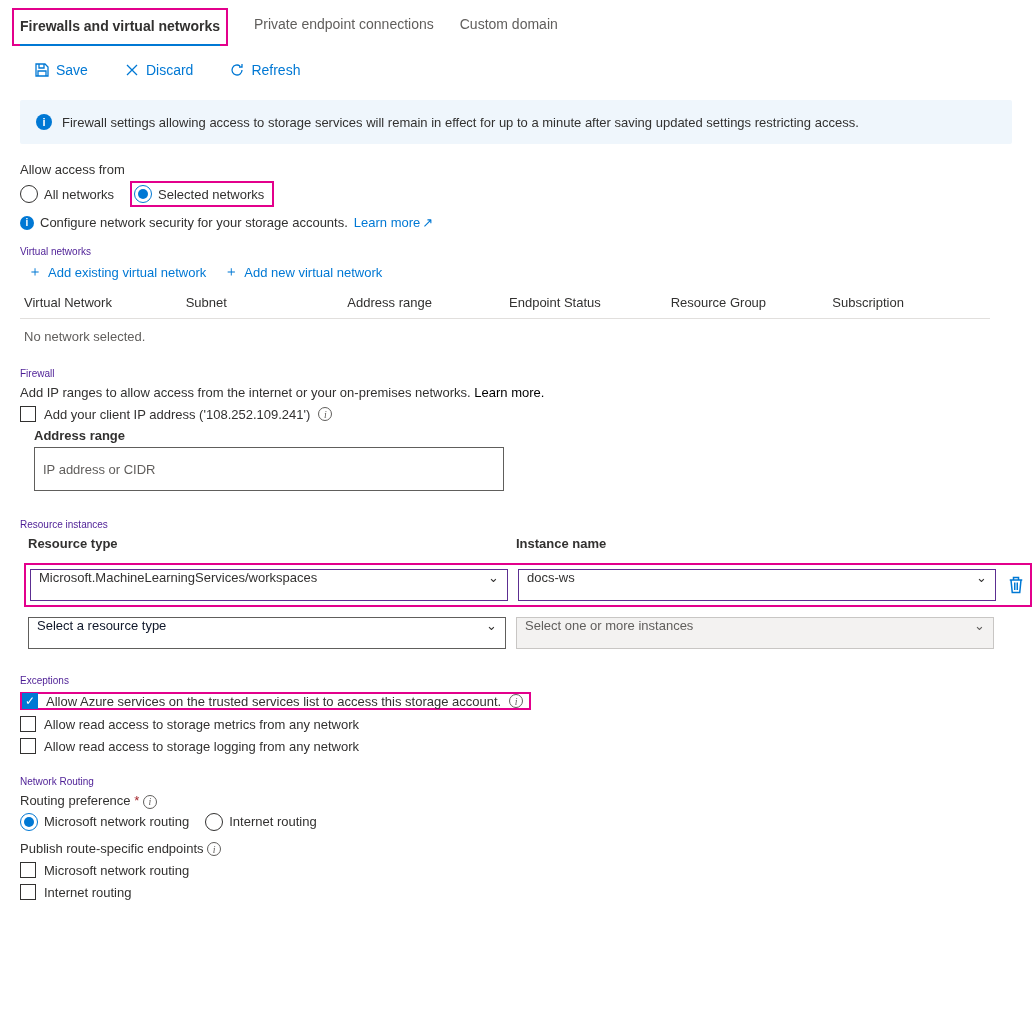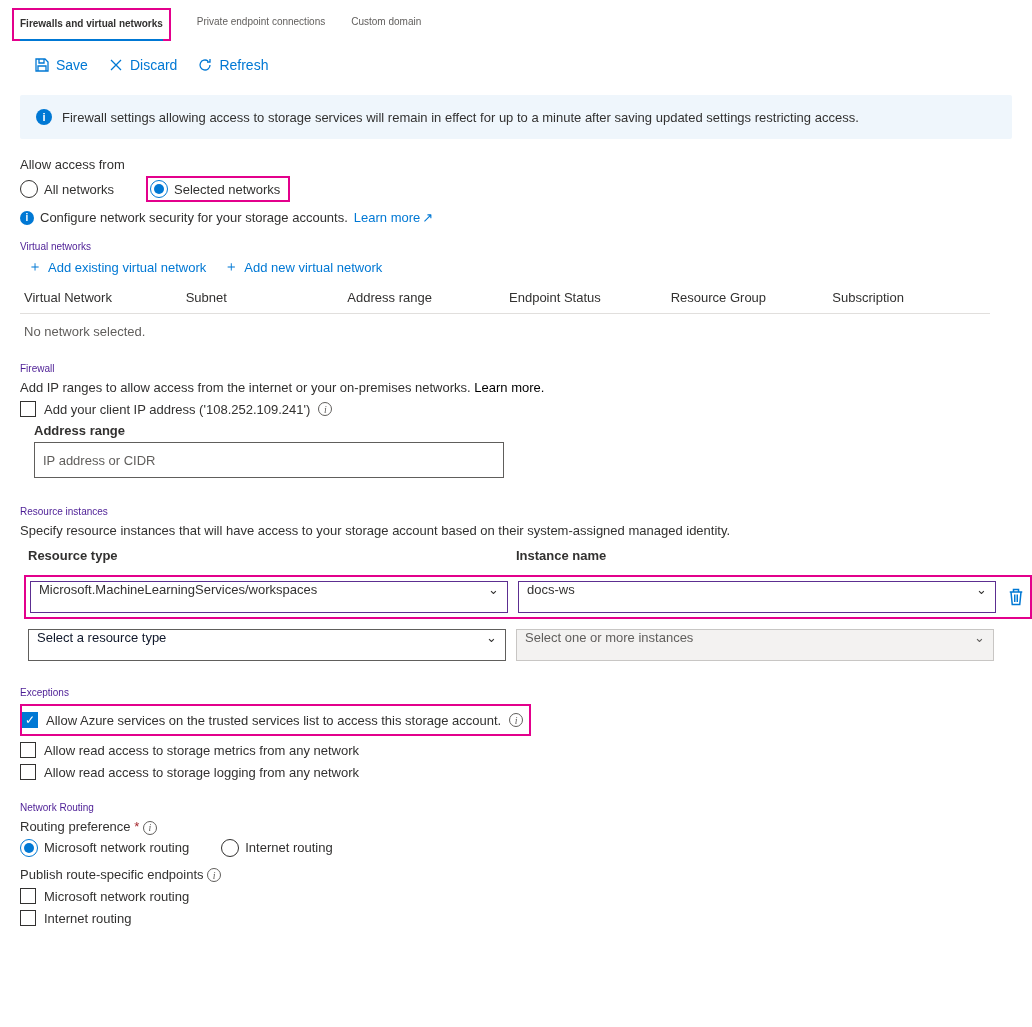--- a/index.html
+++ b/index.html
@@ -1,29 +1,29 @@
 <!DOCTYPE html>
 <html><head>
   <meta charset="utf-8">
   <style>
     * { box-sizing: border-box; margin: 0; padding: 0; }
     body { font-family: "Segoe UI", Arial, sans-serif; font-size: 13px; color: #323130; background: #fff; padding: 0; width: 1032px; }
     .tabs { display: flex; border-bottom: 0px; padding: 8px 8px 0 8px; gap: 26px; }
-    .tab { padding: 8px 0 10px 0; color: #605e5c; cursor: pointer; font-size: 10px; }
+    .tab { padding: 8px 0 10px 0; color: #605e5c; cursor: pointer; font-size: 14px; }
     .tab.active { color: #323130; font-weight: 600; border-bottom: 2px solid #0078d4; }
     .tabs-highlight { border: 2px solid #e3008c; padding: 0 6px; margin: 0 0 0 4px; }
     .tabs-highlight .tab { margin-bottom:-2px; }
-    .toolbar { display: flex; gap: 0; padding: 12px 8px 8px 24px; align-items: center; }
+    .toolbar { display: flex; gap: 16px; padding: 12px 8px 8px 24px; align-items: center; }
     .tool-btn { display: flex; align-items: center; gap: 6px; padding: 4px 10px; color: #0078d4; cursor: pointer; font-size: 14px; background:none; border:none; }
     .tool-btn svg { width:16px; height:16px; }
     .info-banner { background: #eff6fc; border-radius: 2px; margin: 10px 20px 18px 20px; padding: 14px 16px; display: flex; align-items: center; gap: 10px; font-size: 13px; color: #323130; }
     .info-icon-circle { width:16px; height:16px; background:#0078d4; border-radius:50%; display:flex; align-items:center; justify-content:center; color:#fff; font-weight:700; font-size:11px; flex:0 0 auto; }
     .content { padding: 0 20px 20px 20px; }
     .section-label-sm { font-size: 13px; color: #323130; margin-top: 6px; margin-bottom: 4px; }
-    .radio-row { display: flex; align-items: center; gap: 32px; margin: 4px 0 8px 0; }
+    .radio-row { display: flex; align-items: center; gap: 16px; margin: 4px 0 8px 0; }
     .radio { display:flex; align-items:center; gap:6px; cursor:pointer; }
     .radio-circle { width:18px; height:18px; border:1px solid #323130; border-radius:50%; display:flex; align-items:center; justify-content:center; }
     .radio.selected .radio-circle { border:1px solid #0078d4; }
     .radio.selected .radio-dot { width:10px; height:10px; background:#0078d4; border-radius:50%; }
     .sel-hl { border:2px solid #e3008c; padding:2px 8px 2px 2px; }
     .hint-row { display:flex; align-items:center; gap:6px; margin-bottom:10px; }
     .link { color:#0078d4; cursor:pointer; }
     .ext-icon { color:#0078d4; margin-left:2px; }
     .section-heading { font-size:10px; margin-top: 16px; margin-bottom:6px; color:#4c1d95; }
     .add-row { display:flex; gap:18px; margin-bottom:8px; }
@@ -34,32 +34,32 @@
     .thead .cell { flex:1; padding-left:4px; }
     .divider { height:1px; background:#e1dfdd; margin:2px 0; }
     .empty-row { color:#605e5c; padding:8px 4px; }
     .firewall-desc { margin:2px 0 6px 0; }
     .learn { color:#000000; cursor:pointer; }
     .cb-row { display:flex; align-items:center; gap:8px; margin:6px 0; }
     .cb { width:16px; height:16px; border:1px solid #323130; display:flex; align-items:center; justify-content:center; background:#fff; cursor:pointer; }
     .cb.checked { background:#0078d4; border-color:#0078d4; color:#fff; }
     .cb.checked::after { content:"✓"; font-size:12px; line-height:1; }
     .info-i { width:14px; height:14px; border:1px solid #605e5c; border-radius:50%; display:inline-flex; align-items:center; justify-content:center; font-size:10px; color:#605e5c; font-style: italic; font-family: serif; cursor:default; }
-    .input-text { width:470px; height:36px; border:1px solid #605e5c; padding:4px 8px; font-size:13px; }
+    .input-text { width:470px; height:44px; border:1px solid #605e5c; padding:4px 8px; font-size:13px; }
     .input-text::placeholder { color:#605e5c; }
     .field-lbl { font-weight:600; font-size:13px; margin-bottom:4px; }
     .res-grid { display:grid; grid-template-columns: 478px 478px 28px; gap:10px 10px; align-items:center; }
     .res-head { font-weight:600; font-size:13px; padding-bottom:2px; }
     .select { height:32px; border:1px solid #5c2e91; padding:4px 26px 20px 8px; font-size:13px; position:relative; display:flex; align-items:center; cursor:pointer; background:#fff; }
     .select .chev { position:absolute; right:8px; }
     .select.plain { border-color:#605e5c; }
     .select.disabled { background:#f3f2f1; color:#605e5c; border-color:#c8c6c4; }
     .trash { width:20px; height:20px; color:#0078d4; cursor:pointer; }
     .res-highlight { border:2px solid #e3008c; padding:4px; margin-left:-4px; grid-column: 1 / span 3; display:grid; grid-template-columns: 478px 478px 28px; gap:10px; align-items:center; }
-    .exc-hl { display:inline-flex; border:2px solid #e3008c; padding:0 6px 0 0; align-items:center; gap:8px; height:32px; }
+    .exc-hl { display:inline-flex; border:2px solid #e3008c; padding:0 6px 0 0; align-items:center; gap:8px; height:18px; }
     .req-star { color:#a4262c; }
   </style>
 </head>
 <body>
 
 <div class="tabs">
   <span class="tabs-highlight">
     <div class="tab active">Firewalls and virtual networks</div>
   </span>
   <div class="tab">Private endpoint connections</div>
@@ -150,21 +150,20 @@
     <span class="cb"></span>
     <span>Add your client IP address ('108.252.109.241')</span>
     <span class="info-i">i</span>
   </div>
   <div style="padding-left:14px; margin-top:4px;">
     <div class="field-lbl">Address range</div>
     <input class="input-text" placeholder="IP address or CIDR" style="">
   </div>
 
   <div class="section-heading" style="margin-top:28px;">Resource instances</div>
-  <div style="margin-bottom:10px;">Specify resource instances that will have access to your storage account based on their system-assigned managed identity.</div>
   <div class="res-grid" style="padding-left:8px;">
     <div class="res-head">Resource type</div>
     <div class="res-head">Instance name</div>
     <div></div>
     <div class="res-highlight">
       <div class="select">
         <span>Microsoft.MachineLearningServices/workspaces</span>
         <span class="chev">⌄</span>
       </div>
       <div class="select">

